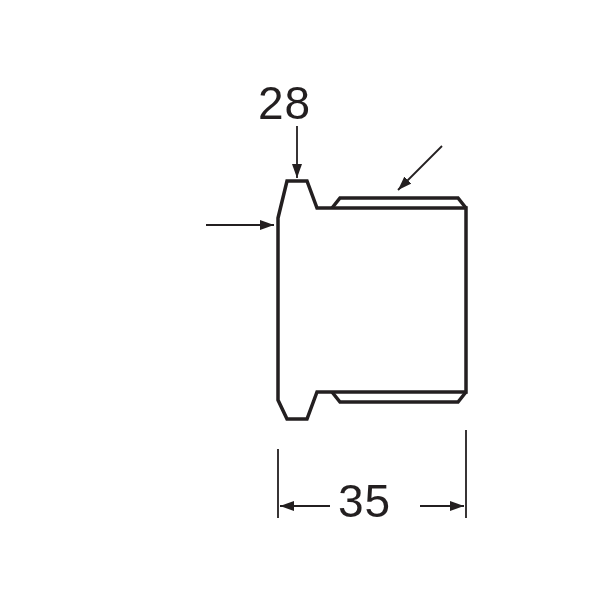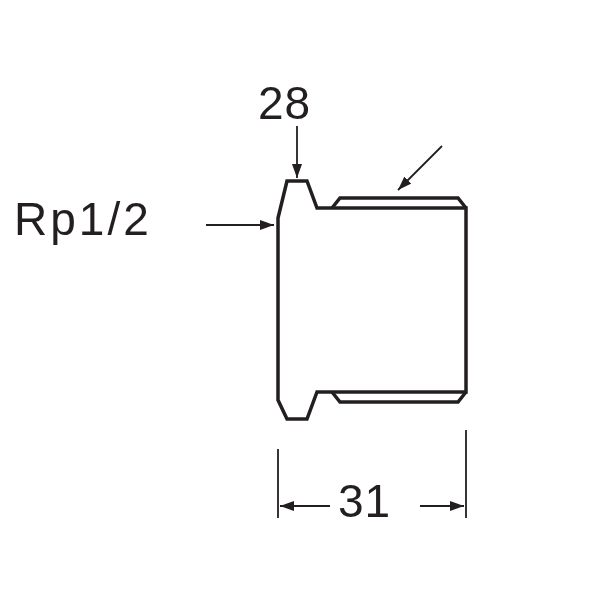--- a/index.html
+++ b/index.html
@@ -57,15 +57,14 @@
 
       <line x1="278" y1="449" x2="278" y2="518"></line>
       <line x1="466" y1="430" x2="466" y2="518"></line>
 
       <line x1="330" y1="506" x2="280" y2="506" marker-end="url(#arrowL)"></line>
       <line x1="420" y1="506" x2="464" y2="506" marker-end="url(#arrowL)"></line>
     </g>
   </svg>
 
   <div class="lbl lbl-28">28</div>
-  <div class="lbl lbl-rp12">Rp1/2</div>
-  <div class="lbl lbl-22">31</div>
+  <div class="lbl lbl-22">35</div>
 </div>
 
 </body></html>

